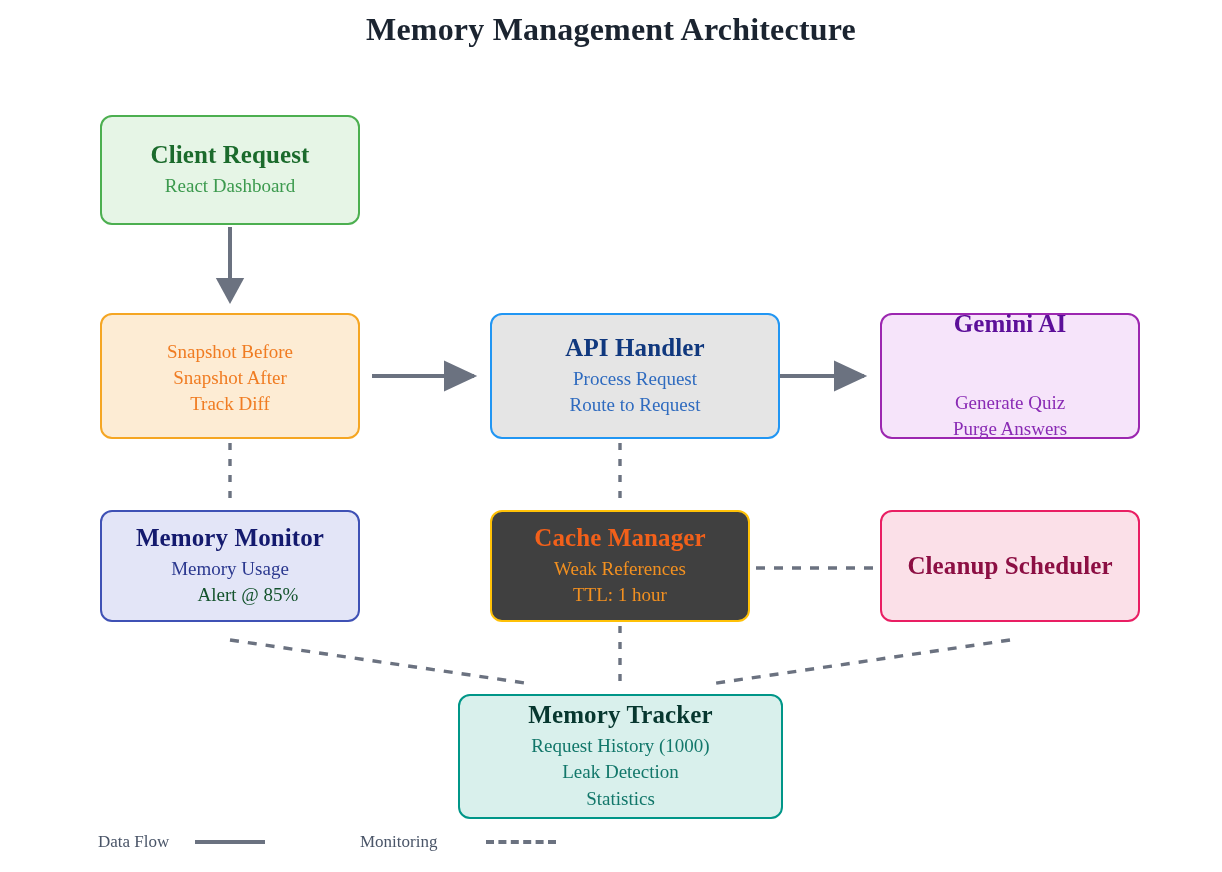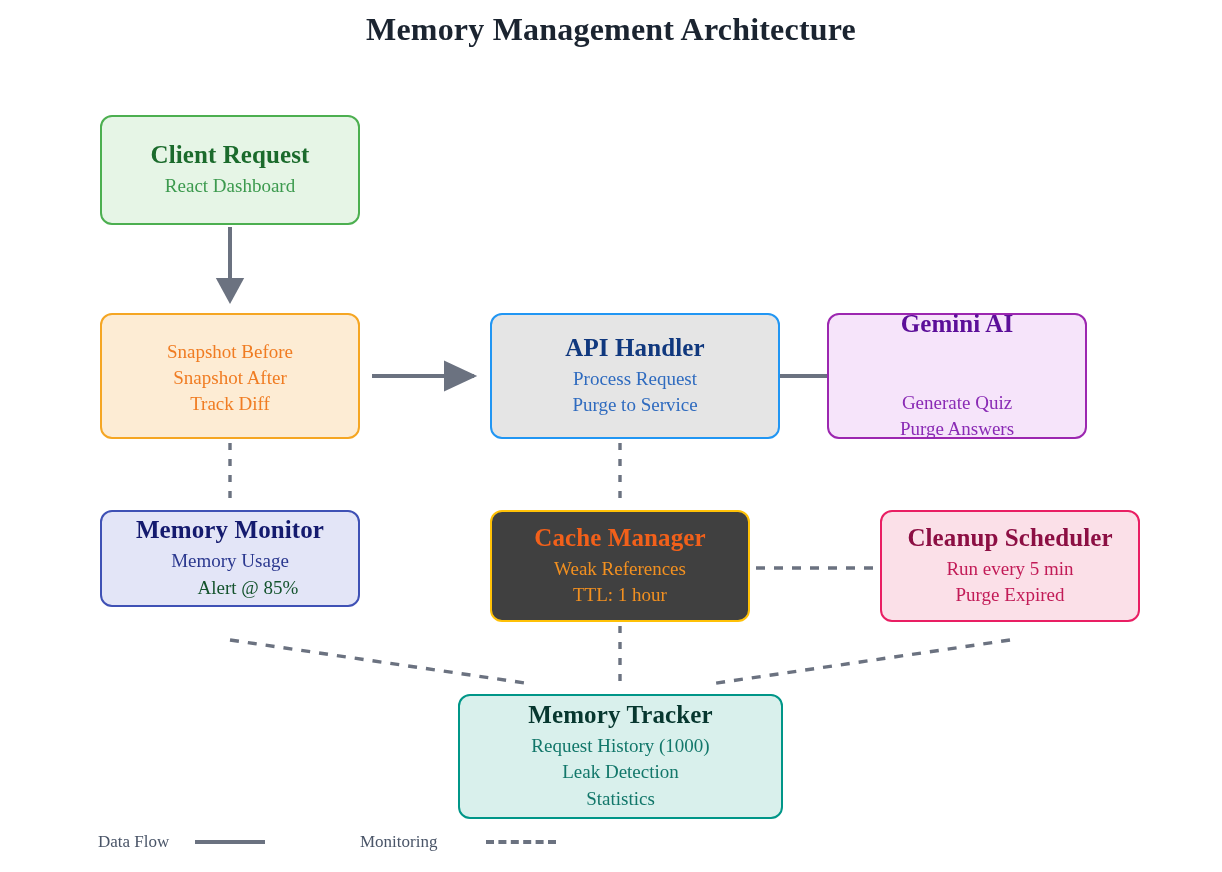--- a/index.html
+++ b/index.html
@@ -155,54 +155,50 @@
       <div class="node-sub" style="color: rgb(240, 124, 34);">Snapshot Before</div>
       <div class="node-sub" style="color: rgb(240, 124, 34);">Snapshot After</div>
       <div class="node-sub" style="color: rgb(240, 124, 34);">Track Diff</div>
     </div>
   </div>
 
   <div class="node" style="left: 490px; top: 313px; width: 290px; height: 126px; background: #e5e5e5; border-color: rgb(33, 150, 243);">
     <div class="node-title" style="color: rgb(16, 56, 126);">API Handler</div>
     <div class="node-sub-wrap">
       <div class="node-sub" style="color: rgb(47, 107, 191);">Process Request</div>
-      <div class="node-sub" style="color: rgb(47, 107, 191);">Purge to Service</div>
-    </div>
-  </div>
-
-  <div class="node" style="left: 827px; top: 313px; width: 260px; height: 126px; background: rgb(246, 228, 250); border-color: rgb(156, 39, 176); gap: 48px;">
+      <div class="node-sub" style="color: rgb(47, 107, 191);">Route to Request</div>
+    </div>
+  </div>
+
+  <div class="node" style="left: 880px; top: 313px; width: 260px; height: 126px; background: rgb(246, 228, 250); border-color: rgb(156, 39, 176); gap: 48px;">
     <div class="node-title" style="color: rgb(92, 15, 153);">Gemini AI</div>
     <div class="node-sub-wrap">
       <div class="node-sub" style="color: rgb(138, 43, 181);">Generate Quiz</div>
       <div class="node-sub" style="color: rgb(138, 43, 181);">Purge Answers</div>
     </div>
   </div>
 
-  <div class="node" style="left: 100px; top: 510px; width: 260px; height: 97px; background: rgb(227, 229, 247); border-color: rgb(63, 81, 181);">
+  <div class="node" style="left: 100px; top: 510px; width: 260px; height: 112px; background: rgb(227, 229, 247); border-color: rgb(63, 81, 181);">
     <div class="node-title" style="color: rgb(20, 26, 110);">Memory Monitor</div>
     <div class="node-sub-wrap">
       <div class="node-sub" style="color: rgb(43, 56, 143);">Memory Usage</div>
       <div class="node-sub" style="color: #14532d; margin-left: 36px;">Alert @ 85%</div>
     </div>
   </div>
 
   <div class="node" style="left: 490px; top: 510px; width: 260px; height: 112px; background: #404040; border-color: rgb(255, 193, 7);">
     <div class="node-title" style="color: rgb(242, 96, 26);">Cache Manager</div>
     <div class="node-sub-wrap">
       <div class="node-sub" style="color: rgb(242, 144, 32);">Weak References</div>
       <div class="node-sub" style="color: rgb(242, 144, 32);">TTL: 1 hour</div>
     </div>
   </div>
 
   <div class="node" style="left: 880px; top: 510px; width: 260px; height: 112px; background: rgb(251, 224, 232); border-color: rgb(233, 30, 99);">
     <div class="node-title" style="color: rgb(140, 15, 67);">Cleanup Scheduler</div>
-    <div class="node-sub-wrap">
-      <div class="node-sub" style="color: rgb(194, 27, 87);">Run every 5 min</div>
-      <div class="node-sub" style="color: rgb(194, 27, 87);">Purge Expired</div>
-    </div>
   </div>
 
   <div class="node" style="left: 458px; top: 694px; width: 325px; height: 125px; background: rgb(217, 240, 236); border-color: rgb(0, 150, 136);">
     <div class="node-title" style="color: rgb(7, 55, 47);">Memory Tracker</div>
     <div class="node-sub-wrap">
       <div class="node-sub" style="color: rgb(18, 119, 106);">Request History (1000)</div>
       <div class="node-sub" style="color: rgb(18, 119, 106);">Leak Detection</div>
       <div class="node-sub" style="color: rgb(18, 119, 106);">Statistics</div>
     </div>
   </div>

